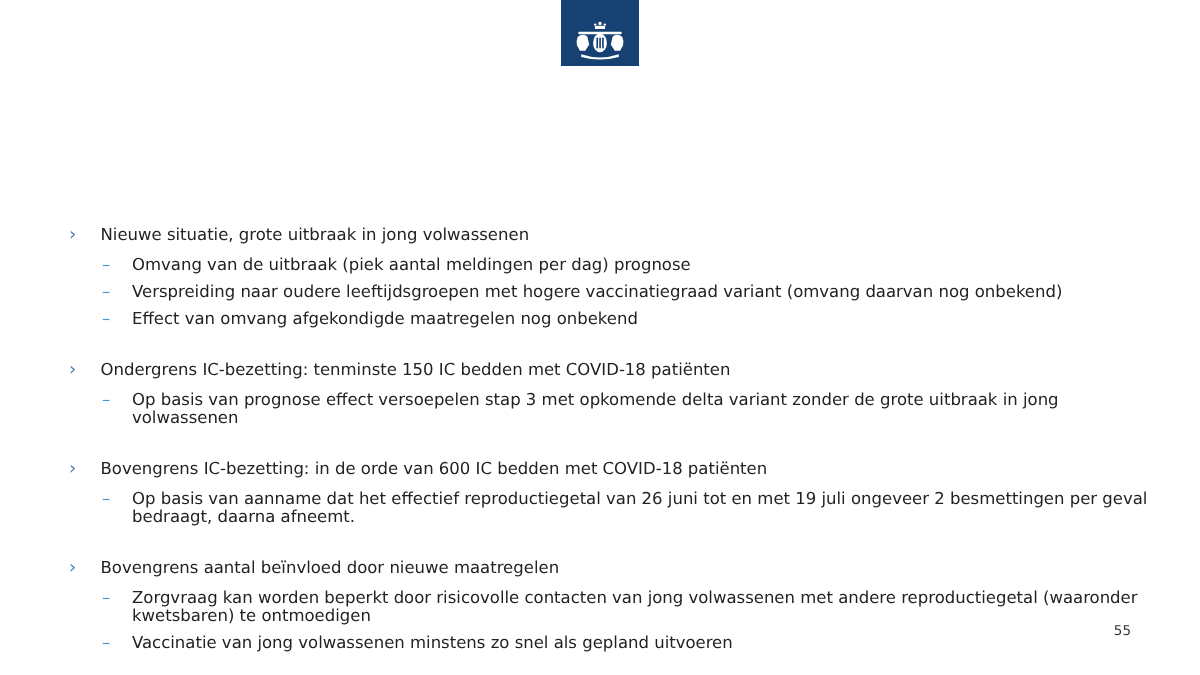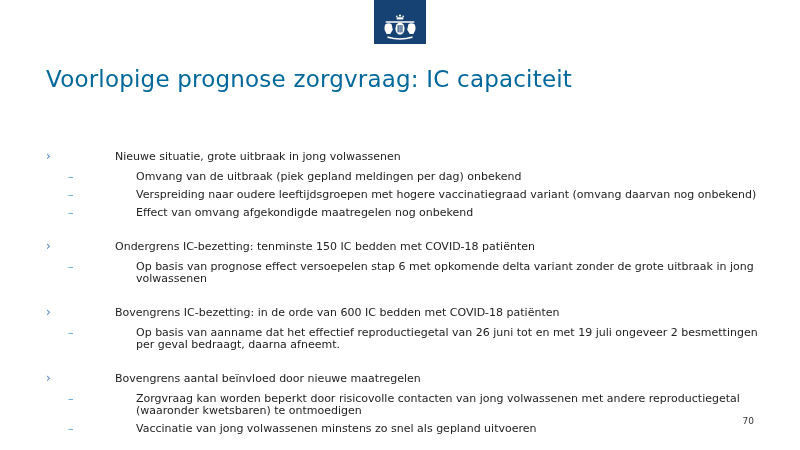--- a/index.html
+++ b/index.html
@@ -69,21 +69,21 @@
     color: #4a7fb5;
     font-size: 12px;
     line-height: 13px;
   }
   .item.sub .marker {
     flex: 0 0 20px;
     color: #4596cf;
     font-size: 11px;
     line-height: 12px;
   }
-  .text { flex: 1 1 auto; margin-left: 48px; }
+  .text { flex: 1 1 auto; }
   
   .page-number {
     position: absolute;
     right: 46px;
     top: 416px;
     font-size: 9px;
     color: #333333;
   }
 </style>
 </head>
@@ -112,51 +112,50 @@
       </g>
       <g fill="#154273">
 
         <rect x="15.6" y="11" width="1.1" height="7.4" rx="0.5"></rect>
         <rect x="17.5" y="11" width="1.1" height="7.4" rx="0.5"></rect>
         <rect x="19.4" y="11" width="1.1" height="7.4" rx="0.5"></rect>
       </g>
     </svg>
   </div>
 
-  <h1 class="title">Voorlopige prognose zorgvraag: IC capaciteit</h1>
 
   <div class="content">
 
     <div class="group">
       <div class="item main">
         <span class="marker">›</span>
         <span class="text">Nieuwe situatie, grote uitbraak in jong volwassenen</span>
       </div>
       <div class="item sub">
         <span class="marker">–</span>
-        <span class="text">Omvang van de uitbraak (piek gepland meldingen per dag) onbekend</span>
+        <span class="text">Omvang van de uitbraak (piek aantal meldingen per dag) prognose</span>
       </div>
       <div class="item sub">
         <span class="marker">–</span>
         <span class="text">Verspreiding naar oudere leeftijdsgroepen met hogere vaccinatiegraad variant (omvang daarvan nog onbekend)</span>
       </div>
       <div class="item sub">
         <span class="marker">–</span>
         <span class="text">Effect van omvang afgekondigde maatregelen nog onbekend</span>
       </div>
     </div>
 
     <div class="group">
       <div class="item main">
         <span class="marker">›</span>
         <span class="text">Ondergrens IC-bezetting: tenminste 150 IC bedden met COVID-18 patiënten</span>
       </div>
       <div class="item sub">
         <span class="marker">–</span>
-        <span class="text">Op basis van prognose effect versoepelen stap 6 met opkomende delta variant zonder de grote uitbraak in jong volwassenen</span>
+        <span class="text">Op basis van prognose effect versoepelen stap 3 met opkomende delta variant zonder de grote uitbraak in jong volwassenen</span>
       </div>
     </div>
 
     <div class="group">
       <div class="item main">
         <span class="marker">›</span>
         <span class="text">Bovengrens IC-bezetting: in de orde van 600 IC bedden met COVID-18 patiënten</span>
       </div>
       <div class="item sub">
         <span class="marker">–</span>
@@ -174,15 +173,15 @@
         <span class="text">Zorgvraag kan worden beperkt door risicovolle contacten van jong volwassenen met andere reproductiegetal (waaronder kwetsbaren) te ontmoedigen</span>
       </div>
       <div class="item sub">
         <span class="marker">–</span>
         <span class="text">Vaccinatie van jong volwassenen minstens zo snel als gepland uitvoeren</span>
       </div>
     </div>
 
   </div>
 
-  <div class="page-number">70</div>
+  <div class="page-number">55</div>
 
 </div>
 
 </body></html>

